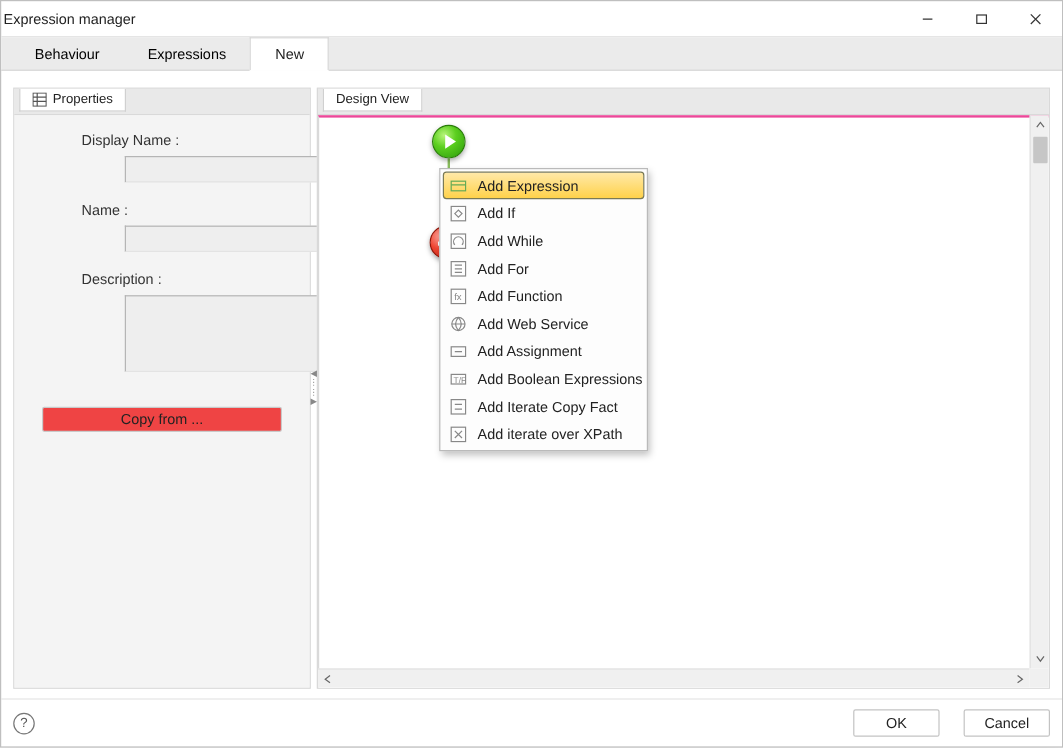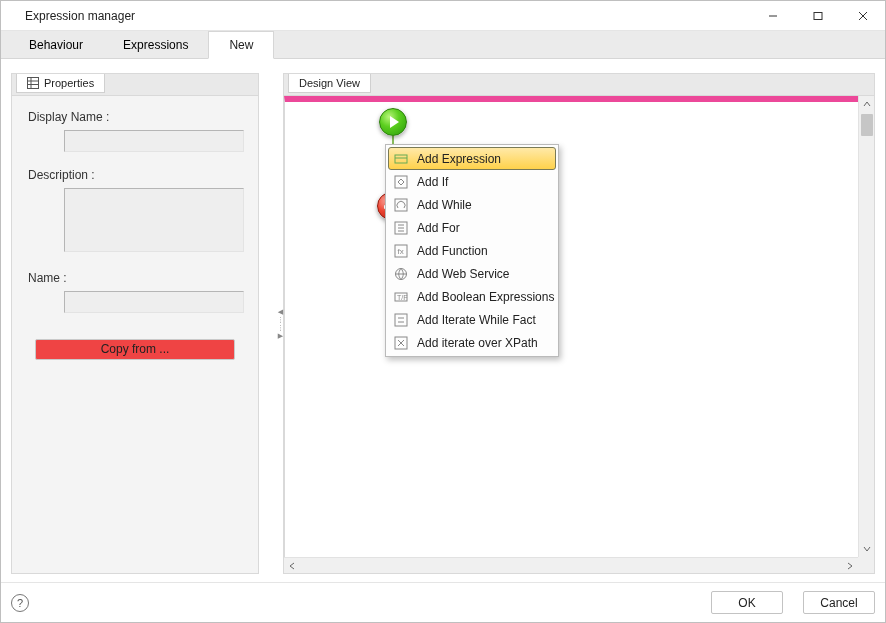--- a/index.html
+++ b/index.html
@@ -12,21 +12,21 @@
     background:#fff;
     position:relative;
     display:flex; flex-direction:column;
     box-shadow:0 6px 20px rgba(0,0,0,0.25);
   }
 
   
   .titlebar {
     height:30px;
     display:flex; align-items:center; justify-content:space-between;
-    padding-left:24px;
+    padding-left:2px;
     border-bottom:1px solid #e5e5e5;
   }
   .titlebar .title { font-size:12px; }
   .titlebar .controls { display:flex; height:100%; }
   .tb-btn { width:45px; display:flex; align-items:center; justify-content:center; }
   .tb-btn svg { width:10px; height:10px; stroke:#333; stroke-width:1; fill:none; }
 
   
   .tabstrip {
     height:28px;
@@ -47,21 +47,21 @@
     border-bottom:1px solid #fff;
     margin-bottom:-1px;
     color:#222;
   }
 
   
   .content {
     flex:1 1 auto;
     display:flex;
     padding:14px 10px 8px 10px;
-    gap:24px;
+    gap:5px;
     min-height:0;
   }
 
   .panel {
     background:#f4f4f4;
     border:1px solid #d9d9d9;
     display:flex; flex-direction:column;
     min-height:0;
   }
   .panel.left { width:248px; }
@@ -83,21 +83,21 @@
     font-size:11px;
   }
   .panel-tab .icon { width:12px; height:12px; }
 
   .panel-body {
     flex:1; background:#f4f4f4; padding:14px 10px 10px 10px;
     min-height:0;
   }
 
   
-  .field { margin-bottom:16px; }
+  .field { margin-bottom:16px;margin-left:40px; }
   .field label { display:block; margin-bottom:6px; margin-left:6px; color:#333; }
   .field input[type=text] {
     width:180px; height:22px;
     margin-left:42px;
     background:#eeeeee;
     border-top:1px solid #b5b5b5;
     border-left:1px solid #b5b5b5;
     border-right:1px solid #e3e3e3;
     border-bottom:1px solid #e3e3e3;
     padding:2px 4px;
@@ -134,21 +134,21 @@
     font-size:7px; color:#888; line-height:6px;
   }
   .splitter .dots { letter-spacing:0; }
 
   
   .canvas-wrap {
     flex:1; display:flex; flex-direction:column; background:#fff; border:none;
     position:relative; min-height:0;
   }
   .canvas {
-    flex:1; background:#fff; position:relative; overflow:hidden; border-left:1px solid #d9d9d9; border-top:6px solid #ec4899;
+    flex:1; background:#fff; position:relative; overflow:hidden; border-left:1px solid #d9d9d9; border-top:2px solid #ec4899;
   }
   .vscroll {
     position:absolute; right:0; top:0; bottom:16px; width:16px;
     background:#f0f0f0; border-left:1px solid #e2e2e2;
   }
   .vscroll .arrow { width:16px; height:16px; display:flex; align-items:center; justify-content:center; position:absolute; left:0; }
   .vscroll .arrow.up { top:0; }
   .vscroll .arrow.down { bottom:0; }
   .vscroll .thumb { position:absolute; left:2px; top:18px; width:12px; height:22px; background:#c6c6c6; border-radius:1px; }
   .hscroll {
@@ -265,26 +265,26 @@
           </span>
           <span>Properties</span>
         </div>
       </div>
       <div class="panel-body">
         <div class="field">
           <label>Display Name :</label>
           <input type="text" value="" style="">
         </div>
         <div class="field">
+          <label>Name :</label>
+          <input type="text" value="" style="">
+        </div>
+        <div class="field">
           <label>Description :</label>
           <textarea style=""></textarea>
-        </div>
-        <div class="field">
-          <label>Name :</label>
-          <input type="text" value="" style="">
         </div>
         <div class="copy-btn">Copy from ...</div>
       </div>
     </div>
 
     <div class="panel right">
       <div class="splitter">
         <span>◀</span>
           <span class="dots">⋮</span>
           <span class="dots">⋮</span>
@@ -356,33 +356,42 @@
                     <line x1="1.5" y1="7" x2="12.5" y2="7" stroke="#888"></line>
                     <path d="M7 1.5 C4 5 4 9 7 12.5 M7 1.5 C10 5 10 9 7 12.5" fill="none" stroke="#888"></path>
                   </svg>
                 </span>
               <span class="label">Add Web Service</span>
             </div>
             <div class="ctx-item">
               <span class="mi">
                   <svg viewBox="0 0 14 14">
                     <rect x="1" y="3" width="12" height="8" fill="none" stroke="#888"></rect>
+                    <line x1="4" y1="7" x2="10" y2="7" stroke="#888"></line>
+                  </svg>
+                </span>
+              <span class="label">Add Assignment</span>
+            </div>
+            <div class="ctx-item">
+              <span class="mi">
+                  <svg viewBox="0 0 14 14">
+                    <rect x="1" y="3" width="12" height="8" fill="none" stroke="#888"></rect>
                     <text x="3" y="10" font-size="7" fill="#888">T/F</text>
                   </svg>
                 </span>
               <span class="label">Add Boolean Expressions</span>
             </div>
             <div class="ctx-item">
               <span class="mi">
                   <svg viewBox="0 0 14 14">
                     <rect x="1" y="1" width="12" height="12" fill="none" stroke="#888"></rect>
                     <path d="M4 5 L10 5 M4 9 L10 9" stroke="#888"></path>
                   </svg>
                 </span>
-              <span class="label">Add Iterate While Fact</span>
+              <span class="label">Add Iterate Copy Fact</span>
             </div>
             <div class="ctx-item">
               <span class="mi">
                   <svg viewBox="0 0 14 14">
                     <rect x="1" y="1" width="12" height="12" fill="none" stroke="#888"></rect>
                     <path d="M4 4 L10 10 M10 4 L4 10" stroke="#888"></path>
                   </svg>
                 </span>
               <span class="label">Add iterate over XPath</span>
             </div>

